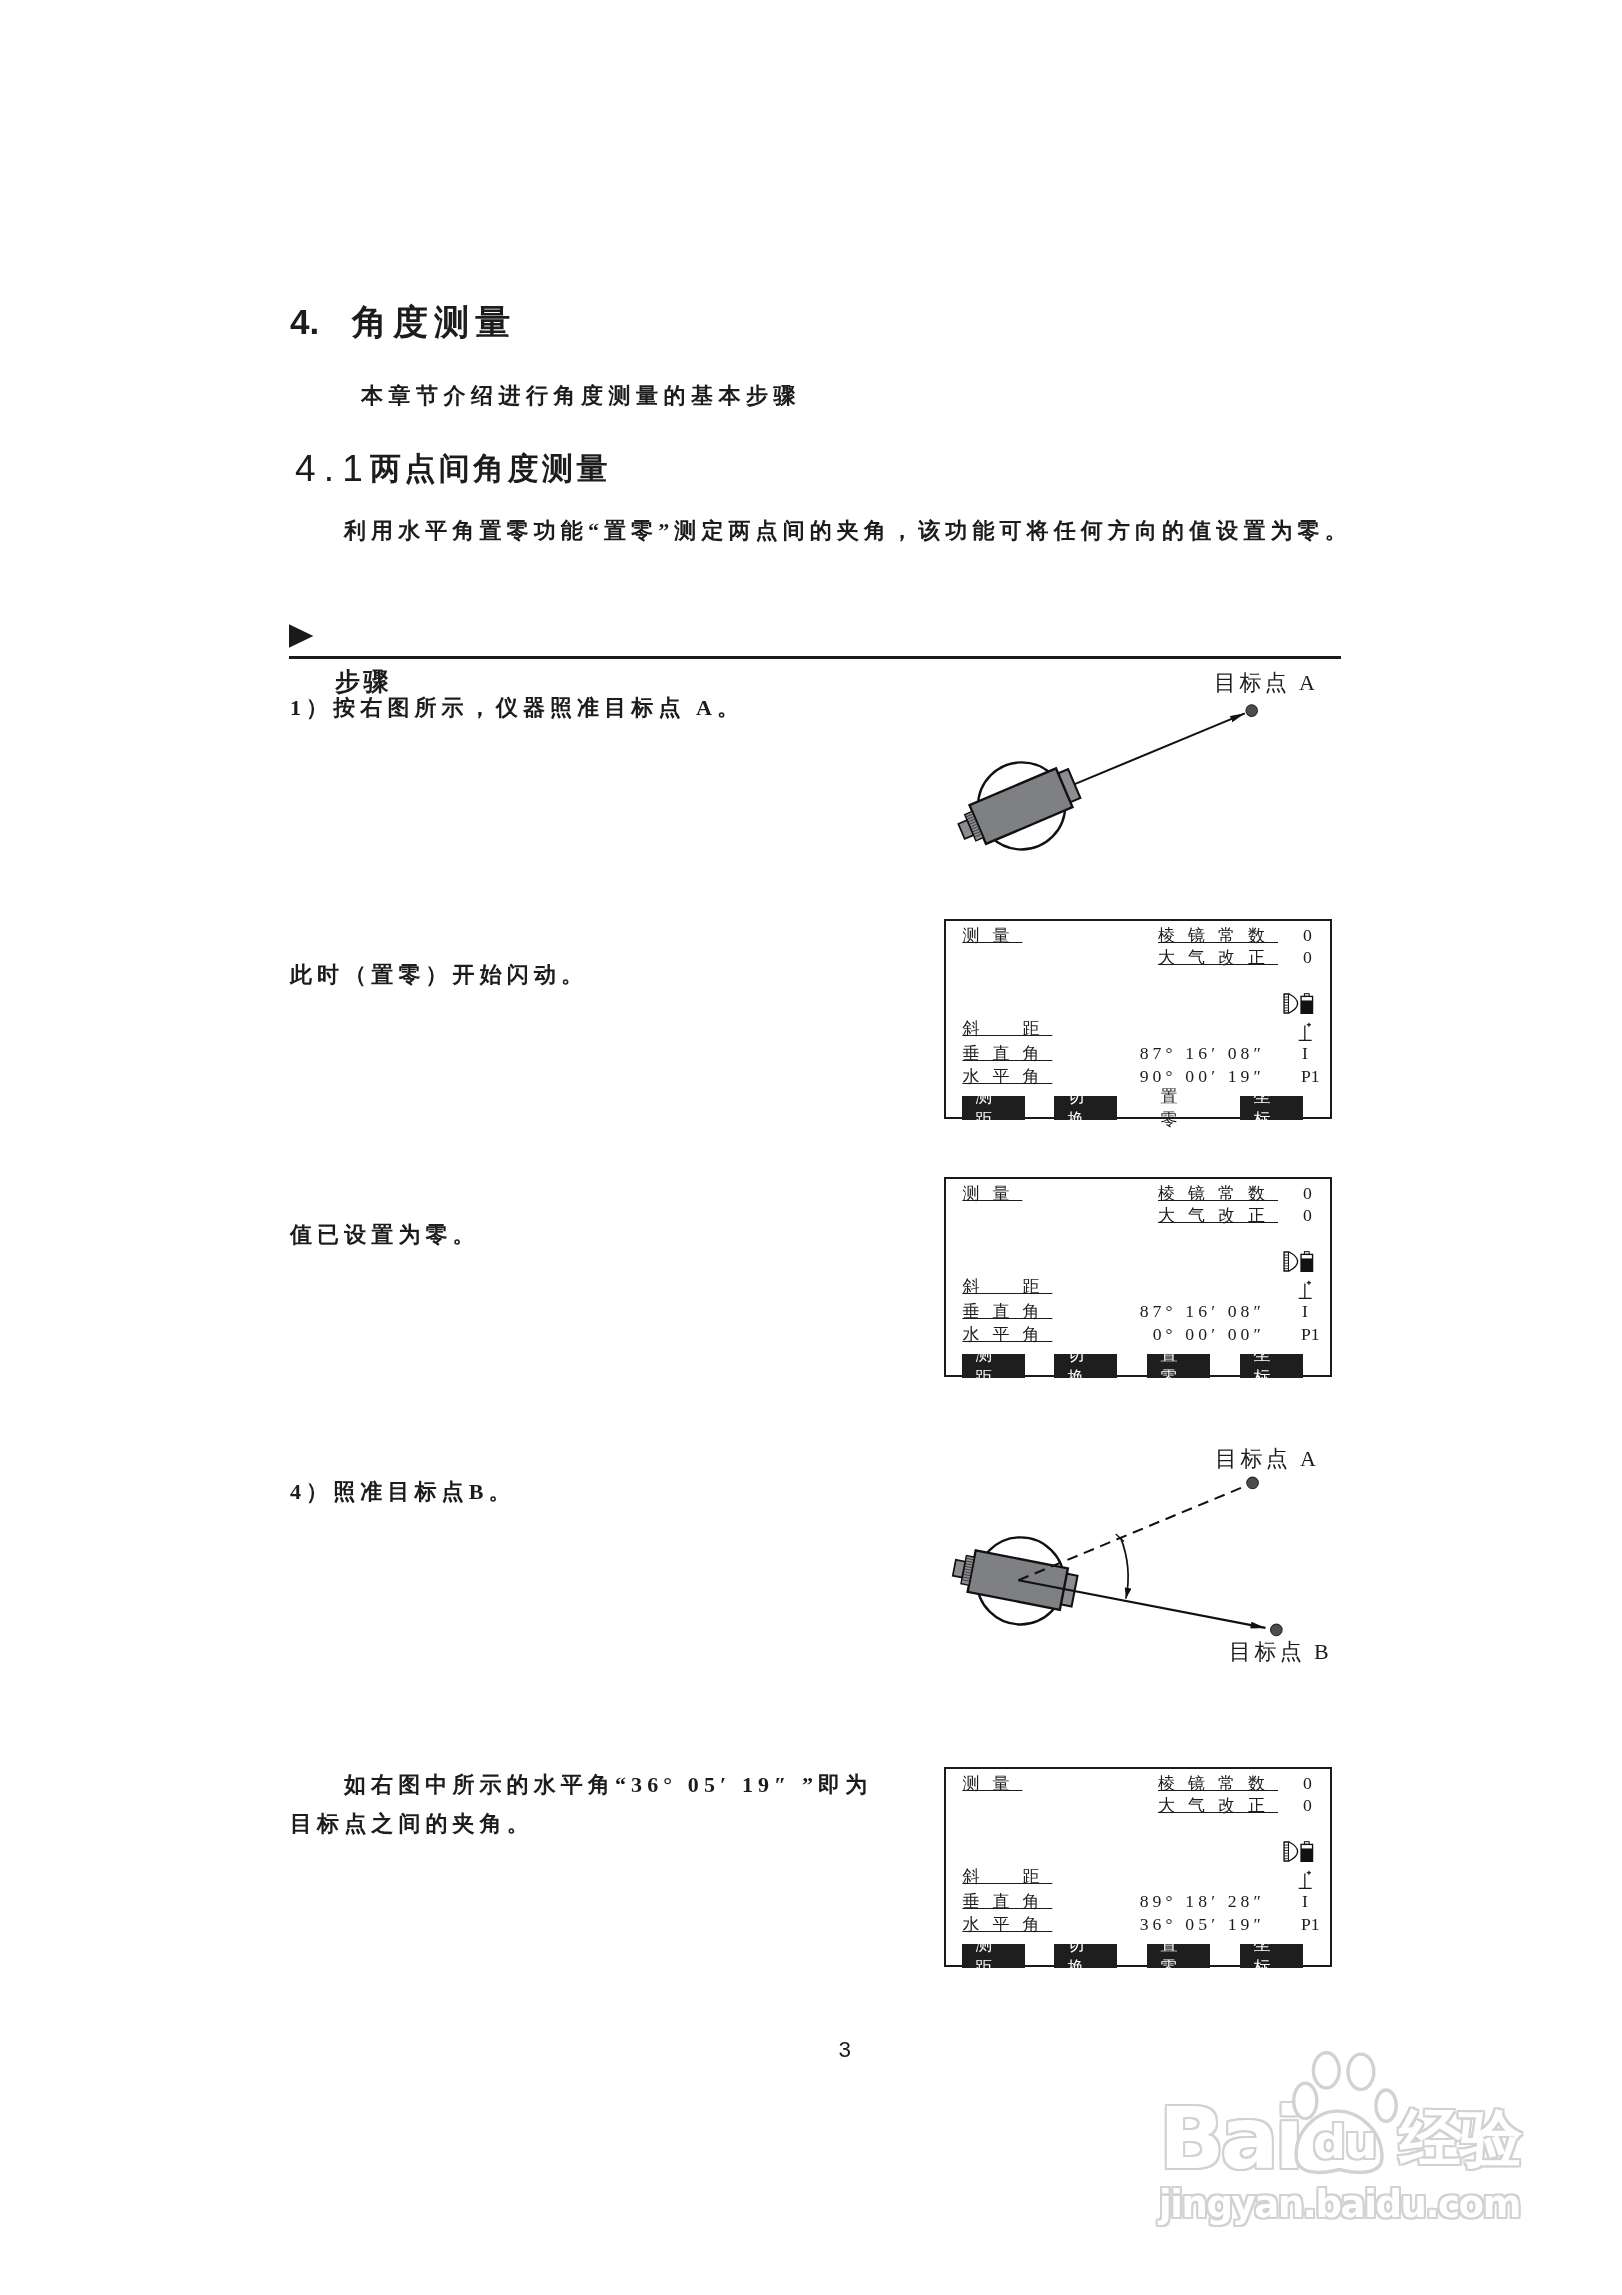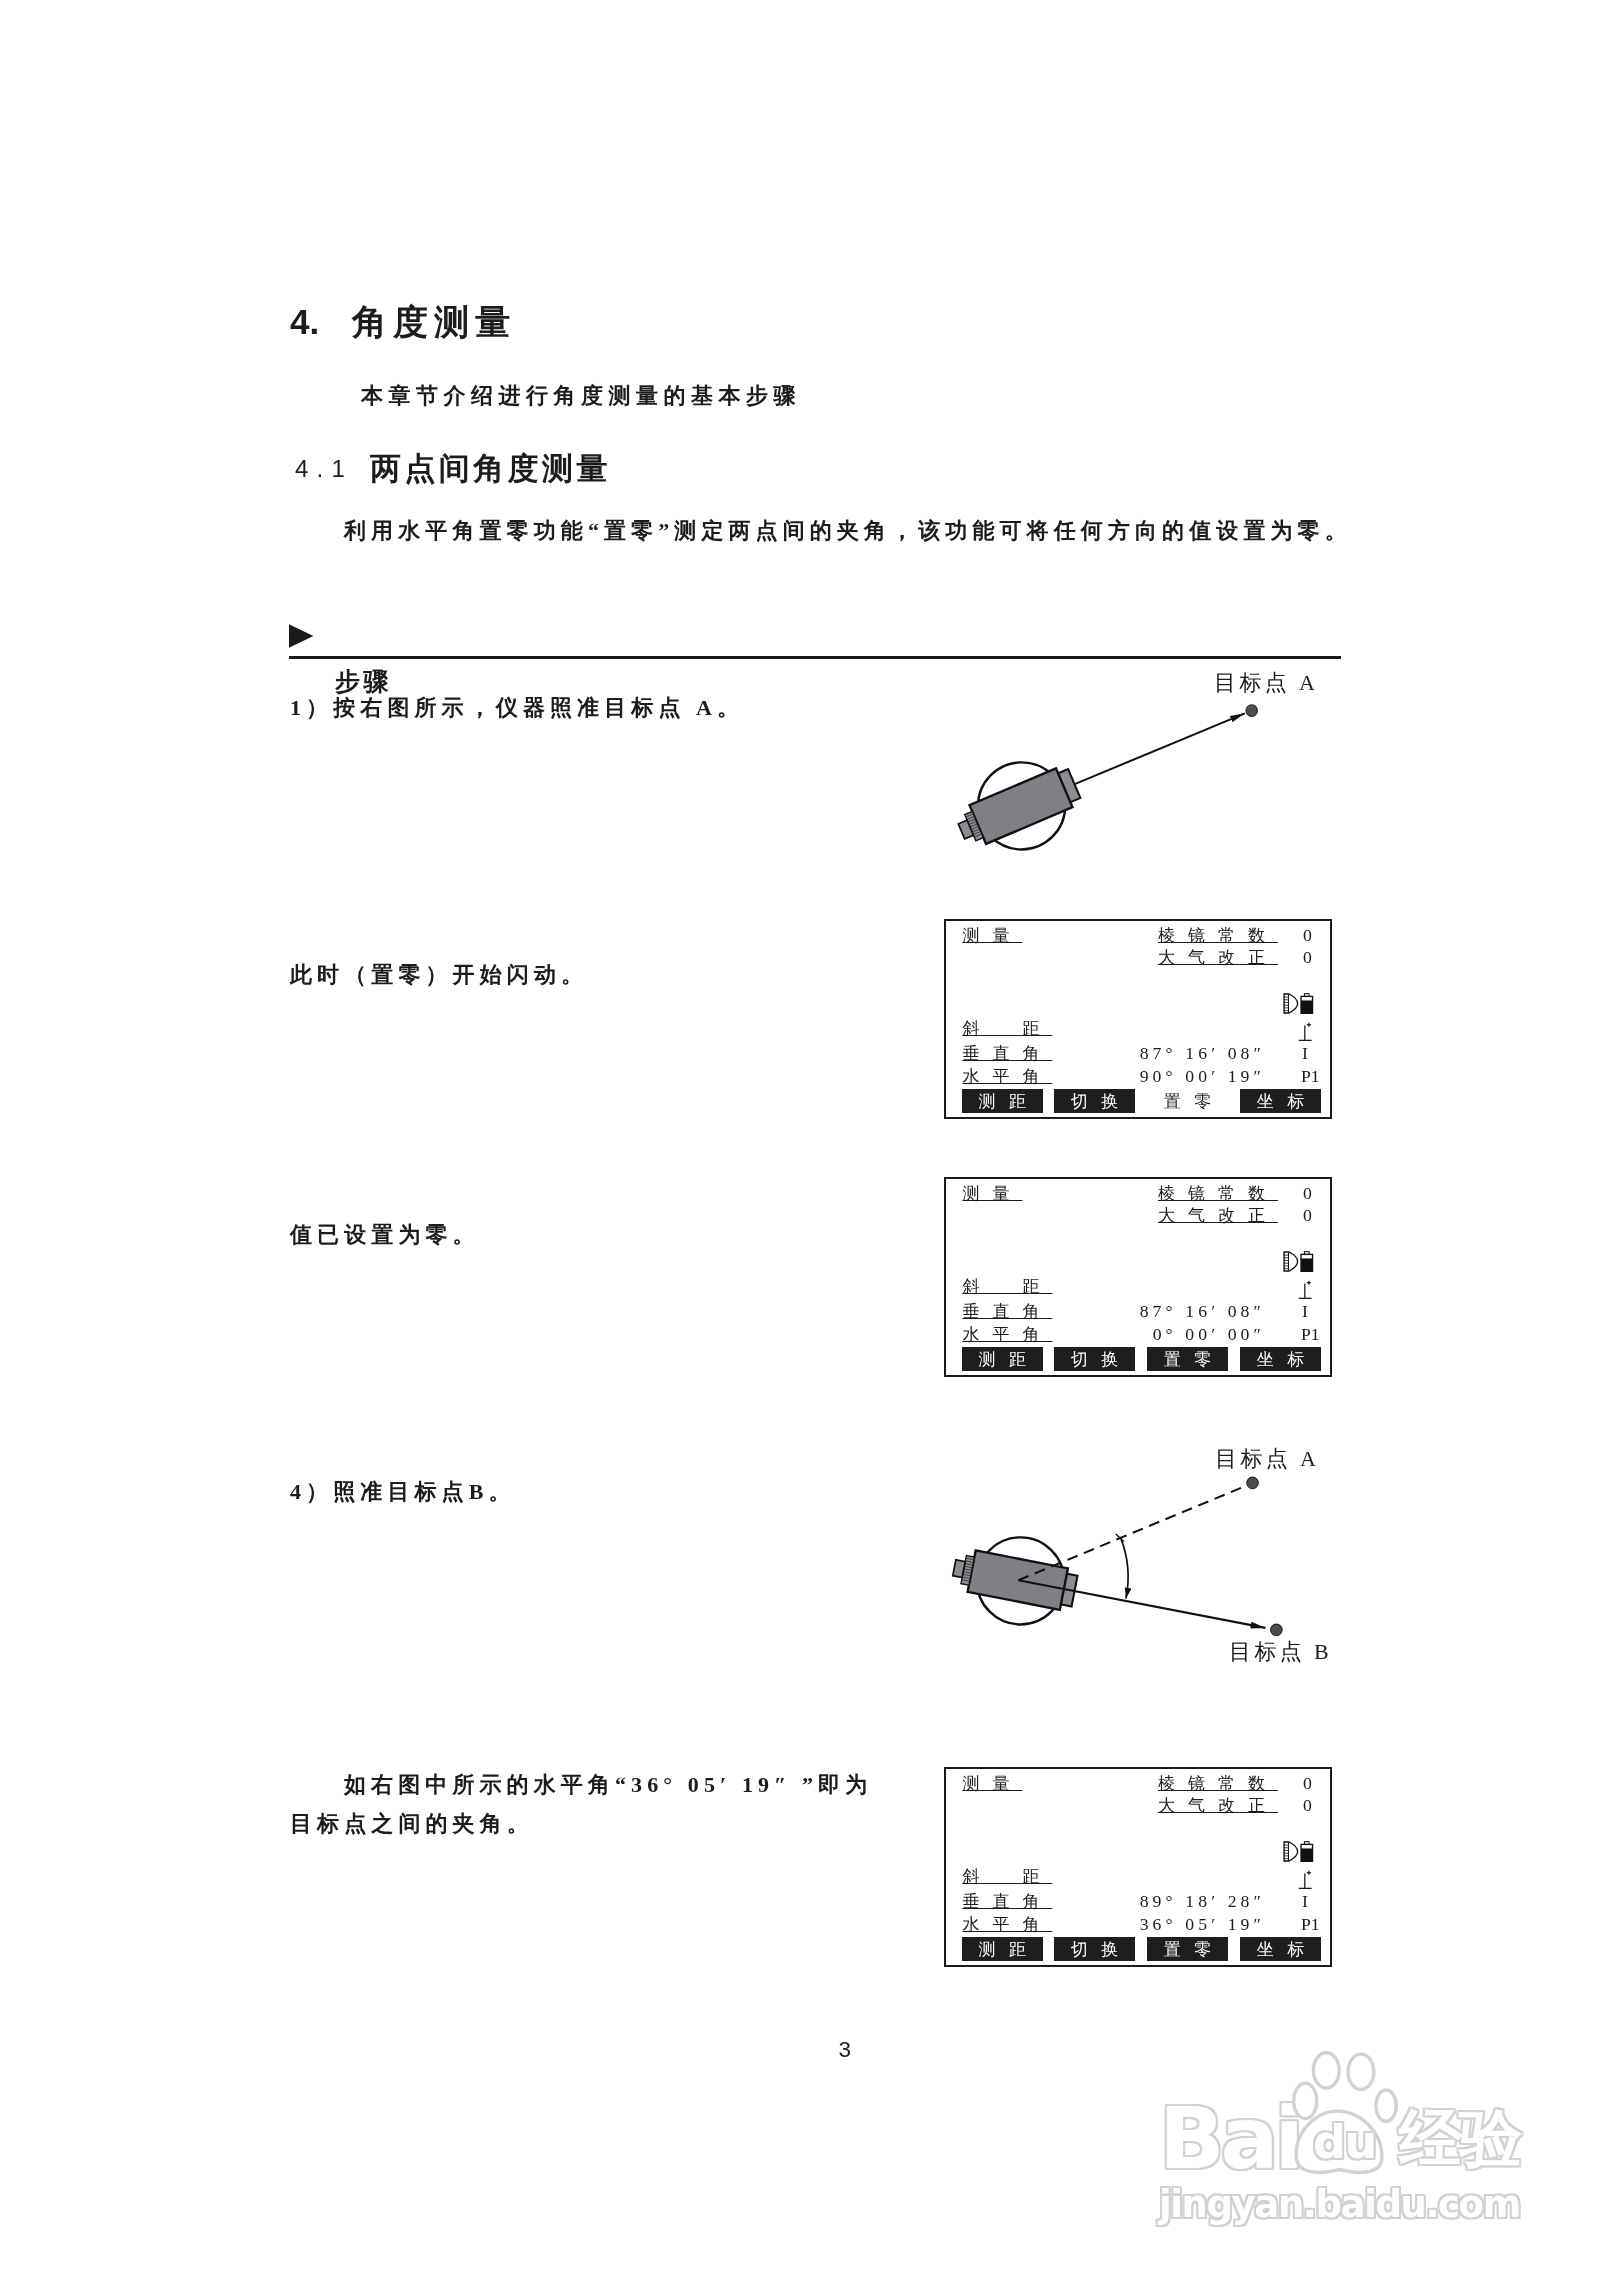--- a/index.html
+++ b/index.html
@@ -8,36 +8,36 @@
     --rule:#1a1a1a; --watermark_outline:#d2d2d2;
   }
   html,body{margin:0;padding:0;background:#fff;}
   .page{position:relative;width:1623px;height:2295px;background:#fff;overflow:hidden;color:var(--text);
         font-family:"Liberation Serif","DejaVu Serif",serif;}
   .abs{position:absolute;white-space:pre;}
 
   
   .h1{font-family:"Liberation Sans","DejaVu Sans",sans-serif;font-weight:bold;font-size:35px;line-height:41px;letter-spacing:6.1px;}
   .h2{font-family:"Liberation Sans","DejaVu Sans",sans-serif;font-weight:bold;font-size:31px;line-height:38px;letter-spacing:3.4px;}
-  .h2num{font-family:"Liberation Sans","DejaVu Sans",sans-serif;font-size:24px;line-height:38px;letter-spacing:8.2px;}
+  .h2num{font-family:"Liberation Sans","DejaVu Sans",sans-serif;font-size:37px;line-height:38px;letter-spacing:8.2px;}
   .body{font-size:22px;line-height:27px;letter-spacing:5.1px;font-weight:bold;}
   .proc{font-family:"Liberation Sans","DejaVu Sans",sans-serif;font-weight:bold;font-size:25px;line-height:27px;letter-spacing:3.4px;}
   .rule{position:absolute;left:289px;top:656px;width:1052px;height:2.7px;background:var(--rule);}
   .diag-label{font-size:22px;line-height:27px;letter-spacing:3.4px;}
   .pageno{font-family:"Liberation Sans","DejaVu Sans",sans-serif;font-size:22.5px;line-height:27px;letter-spacing:1.4px;width:55px;text-align:center;}
 
   
   .lcd{position:absolute;left:944px;width:388px;height:200px;box-sizing:border-box;border:2.7px solid var(--lcd_border);background:#fff;
        font-family:"Liberation Serif","DejaVu Serif",serif;color:var(--text);}
   .lcd .t{position:absolute;white-space:pre;font-size:17px;line-height:19px;}
   .lcd .cj{letter-spacing:13px;text-decoration:underline;}
   .lcd .val{right:65px;text-align:right;font-size:17.7px;letter-spacing:4.1px;}
   .lcd .num{font-size:17.7px;}
   .lcd .ico{position:absolute;}
-  .lcd .sk{position:absolute;top:168px;width:81px;height:24px;display:flex;align-items:center;justify-content:center;
+  .lcd .sk{position:absolute;top:175px;width:63px;height:24px;display:flex;align-items:center;justify-content:center;
            font-size:17px;letter-spacing:13.6px;padding-left:13.6px;box-sizing:border-box;color:var(--text);background:transparent;}
   .lcd .sk.highlighted{background:var(--softkey_bg);color:var(--softkey_text);}
 
   
   .wm{position:absolute;color:#fff;font-family:"DejaVu Sans","Liberation Sans",sans-serif;font-weight:bold;white-space:pre;
       text-shadow:
         -2px -2px 0 var(--watermark_outline), 2px -2px 0 var(--watermark_outline),
         -2px 2px 0 var(--watermark_outline), 2px 2px 0 var(--watermark_outline),
         0 -2px 0 var(--watermark_outline), 0 2px 0 var(--watermark_outline),
         -2px 0 0 var(--watermark_outline), 2px 0 0 var(--watermark_outline);}

